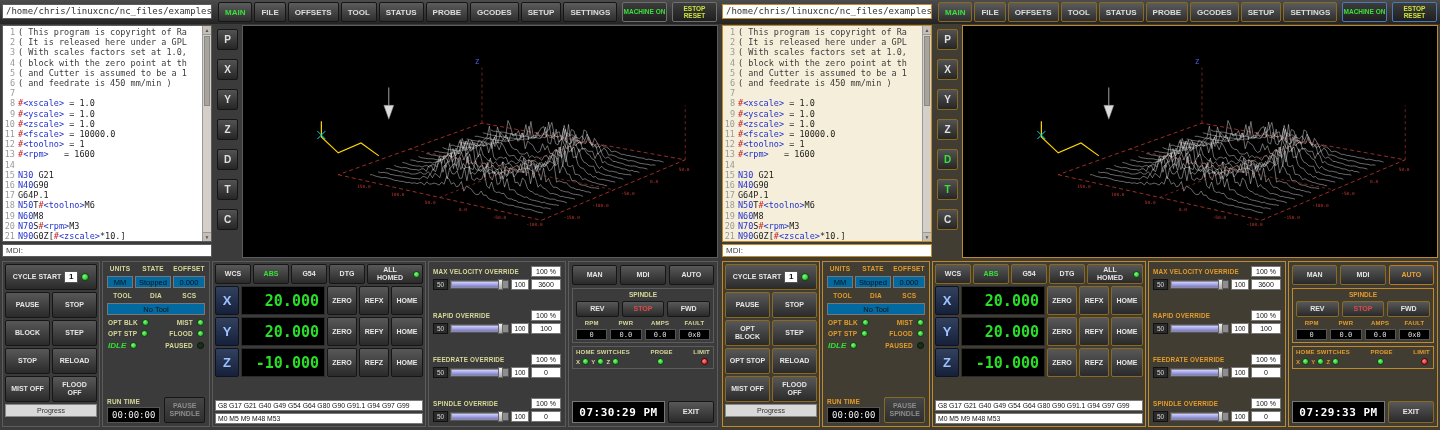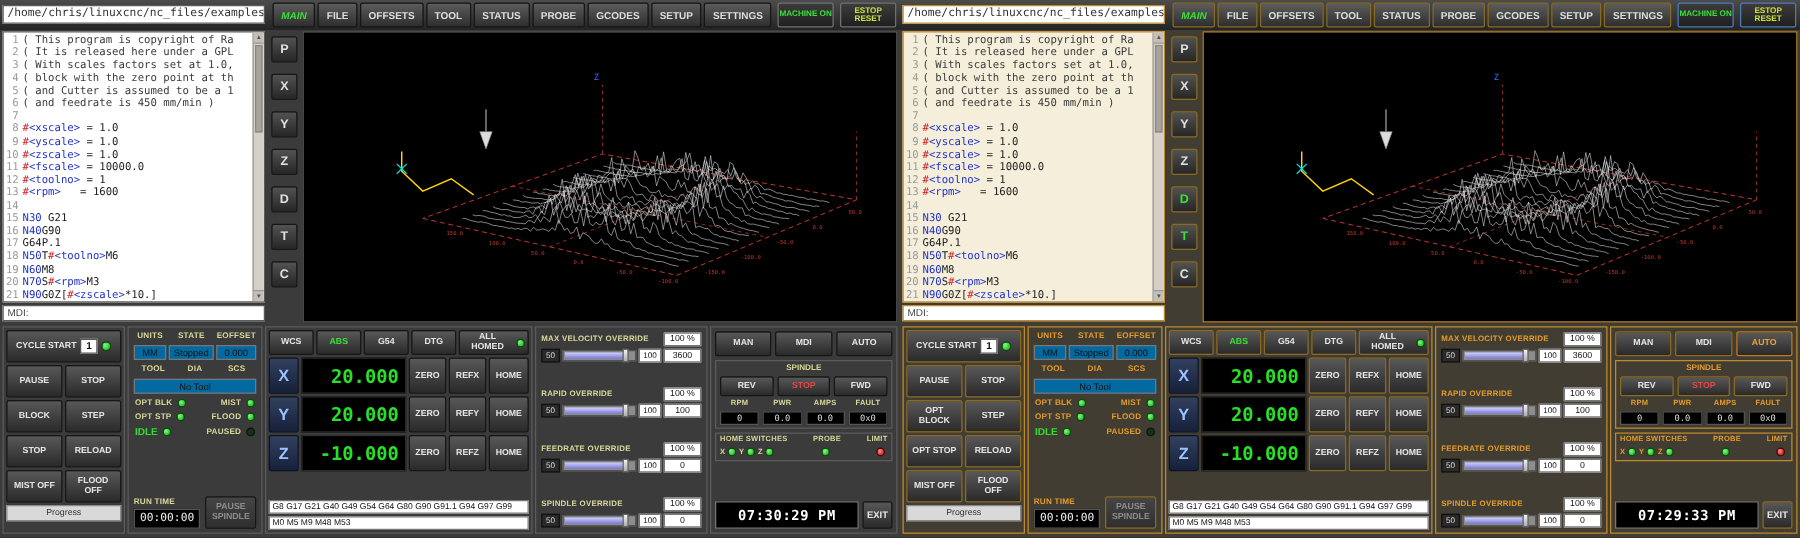--- a/index.html
+++ b/index.html
@@ -6,21 +6,21 @@
   body { margin:0; background:#1a1a1a; font-family:"Liberation Sans",sans-serif; }
   #app { display:flex; width:1440px; height:430px; }
   .instance { position:relative; flex:none; width:720px; height:430px; background:var(--panel-bg,#3b3b3b); overflow:hidden; }
 
   .topbar { position:absolute; left:0; top:0; width:720px; height:24px; background:linear-gradient(#4c4c4c,#242424); }
   .filepath { position:absolute; left:2px; top:4px; width:210px; height:15px; background:#fff; border:1px solid var(--cluster-border,#777);
     font:9px "DejaVu Sans Mono",monospace; color:#333; padding:1px 3px; white-space:nowrap; overflow:hidden; }
   .menu { position:absolute; left:218px; top:2px; height:20px; display:flex; gap:2px; }
   .menu-btn { padding:0 6px; display:flex; align-items:center; font-size:8px; font-weight:700; color:#ddd;
     background:linear-gradient(#5c5c5c,#2e2e2e); border:1px solid var(--btn-border,#151515); border-radius:2px; cursor:pointer; }
-  .menu-btn.on { color:#3ae03a;font-style:italic; }
+  .menu-btn.on { color:#3ae03a; }
   .power { position:absolute; right:3px; top:2px; display:flex; gap:5px; }
   .power-btn { width:45px; height:20px; display:flex; align-items:center; justify-content:center; text-align:center;
     font-size:6.5px; font-weight:700; line-height:7.5px; color:#3ae03a;
     background:linear-gradient(#3c3c3c,#1f1f1f); border:1px solid var(--power-border,#666); border-radius:2px; }
   .power-btn.estop { color:#cde23c; }
 
   .editor { position:absolute; left:2px; top:25px; width:210px; height:217px; background:var(--editor-bg,#fff);
     border:1px solid var(--cluster-border,#6f6f6f); overflow:hidden; }
   .gcode-lines { position:absolute; left:1px; top:1px; right:10px; bottom:1px; overflow:hidden;
     font-family:"DejaVu Sans Mono",monospace; font-size:8.5px; line-height:10.2px; color:#1c1c1c; white-space:pre; }
@@ -72,21 +72,21 @@
   .progress { grid-column:1/3; background:#d9d9d9; border:1px solid #8a8a8a; display:flex; align-items:center; justify-content:center; font-size:7px; color:#333; }
 
   .cl-b { left:102px; width:108px; padding:3px 4px; display:flex; flex-direction:column; gap:4px; }
   .hdr { font-size:6.5px; font-weight:700; color:var(--label-color,#d8d89a); letter-spacing:0.2px; }
   .trio { display:grid; grid-template-columns:26px 1fr 32px; gap:2px; align-items:center; }
   .trio .hdr { text-align:center; }
   .trio.t2 { grid-template-columns:1fr 1fr 1fr; }
   .valbox { background:#0369a1; border:1px solid #777; color:#111; font-size:7.5px; height:12px; display:flex; align-items:center; justify-content:center; overflow:hidden; }
   .ledrow { display:flex; justify-content:space-between; align-items:center; padding:0 1px; }
   .ledpair { display:flex; align-items:center; gap:4px; }
-  .idle-txt { color:#30e030; font-size:8px; font-weight:700; }
+  .idle-txt { color:#30e030; font-size:8px; font-weight:700;font-style:italic; }
   .runtime-row { margin-top:auto; display:flex; justify-content:space-between; align-items:flex-end; gap:4px; }
   .rt-left { display:flex; flex-direction:column; gap:2px; }
   .timebox { background:#000; color:#eee; font-family:"DejaVu Sans Mono",monospace; font-size:9px; padding:2px 4px; border:1px solid #555; }
   .ps-btn { width:52px; height:26px; }
 
   .cl-c { left:212px; width:214px; padding:2px; display:flex; flex-direction:column; gap:2px; }
   .dro-top { display:grid; grid-template-columns:36px 36px 36px 36px 1fr; gap:2px; height:20px; }
   .abs-on { color:#3ae03a; }
   .all-homed { gap:3px; }
   .dro-row { display:grid; grid-template-columns:24px 1fr 30px 30px 32px; gap:2px; height:29px; }
@@ -124,21 +124,21 @@
   .darkbox { background:#000; border:1px solid #555; color:#ddd; font-size:7px; height:11px; display:flex;
     align-items:center; justify-content:center; font-family:"DejaVu Sans Mono",monospace; }
   .sw-labels { display:flex; justify-content:space-between; }
   .sw-labels .hdr { font-size:6px; }
   .sw-leds { display:flex; justify-content:space-between; align-items:center; padding:0 2px 1px 0; }
   .axled { display:flex; align-items:center; gap:2px; }
   .axled .hdr { font-size:6px; }
   .clock-row { margin-top:auto; display:flex; gap:3px; height:22px; }
   .clock { flex:1; background:#000; border:1px solid #777; color:#fff; font-size:11px; font-weight:700;
     display:flex; align-items:center; justify-content:center; font-family:"DejaVu Sans Mono",monospace; letter-spacing:0.5px; }
-  .exit { width:24px; font-size:7.5px; }
+  .exit { width:46px; font-size:7.5px; }
 </style>
 </head>
 <body>
 
 <div id="app">
   <div class="instance" style="--panel-bg: #3b3b3b; --cluster-border: #5c5c5c; --label-color: #d8d89a; --editor-bg: #ffffff; --power-border: #6f6f6f; --btn-border: #161616;">
     <div class="topbar"></div>
     <div class="filepath">/home/chris/linuxcnc/nc_files/examples/3D_Chips.ngc</div>
 
     <div class="menu">

